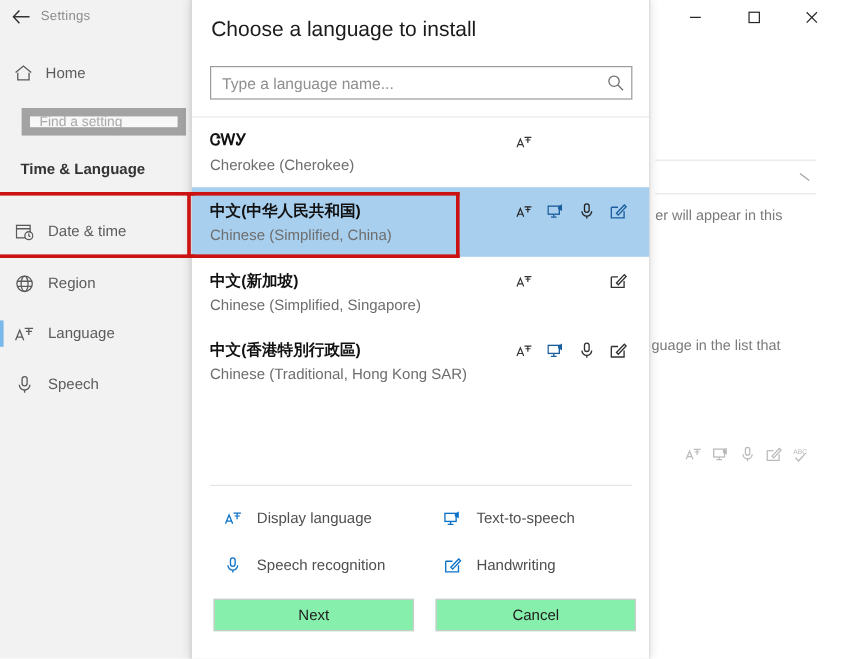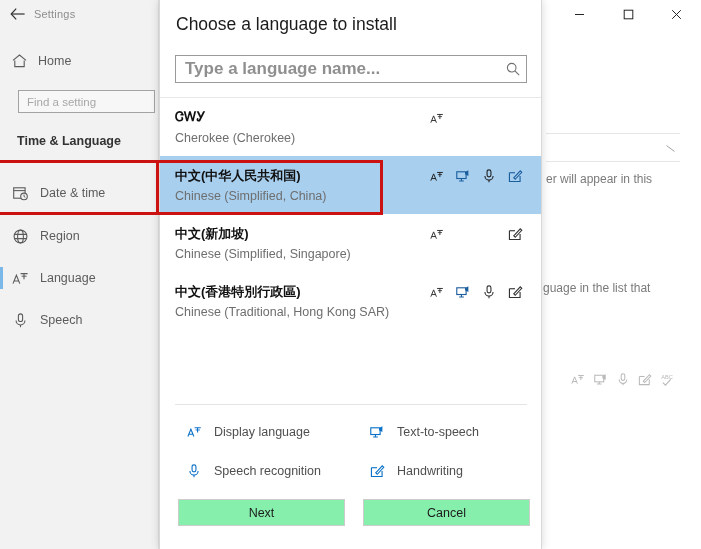--- a/index.html
+++ b/index.html
@@ -68,21 +68,21 @@
     color: #5a5a5a;
   }
   .home-label {
     font-size: 12.5px;
     color: #5c5c5c;
   }
   #find-setting-box {
     position: absolute;
     left: 18px; top: 90px;
     width: 137px; height: 23px;
-    border: 1px solid #a3a3a3;
+    border: 7px solid #a3a3a3;
     background: #f7f7f7;
     box-sizing: border-box;
     display: flex;
     align-items: center;
   }
   #find-setting-box span {
     padding-left: 8px;
     font-size: 11.5px;
     color: #a8a8a8;
   }
@@ -190,24 +190,23 @@
     display: flex;
     align-items: center;
     background: #ffffff;
   }
   #language-search input {
     flex: 1;
     border: 0;
     outline: 0;
     background: transparent;
     font-family: "Liberation Sans", sans-serif;
-    font-size: 17px;
+    font-size: 13px;
     color: #4c1d95;
     padding: 0 6px 0 9px;
-    font-weight: bold;
   }
   #language-search input::placeholder { color: #8f8f8f; }
   .search-mag {
     width: 26px;
     display: flex;
     align-items: center;
     justify-content: center;
     color: #6f6f6f;
   }
 

